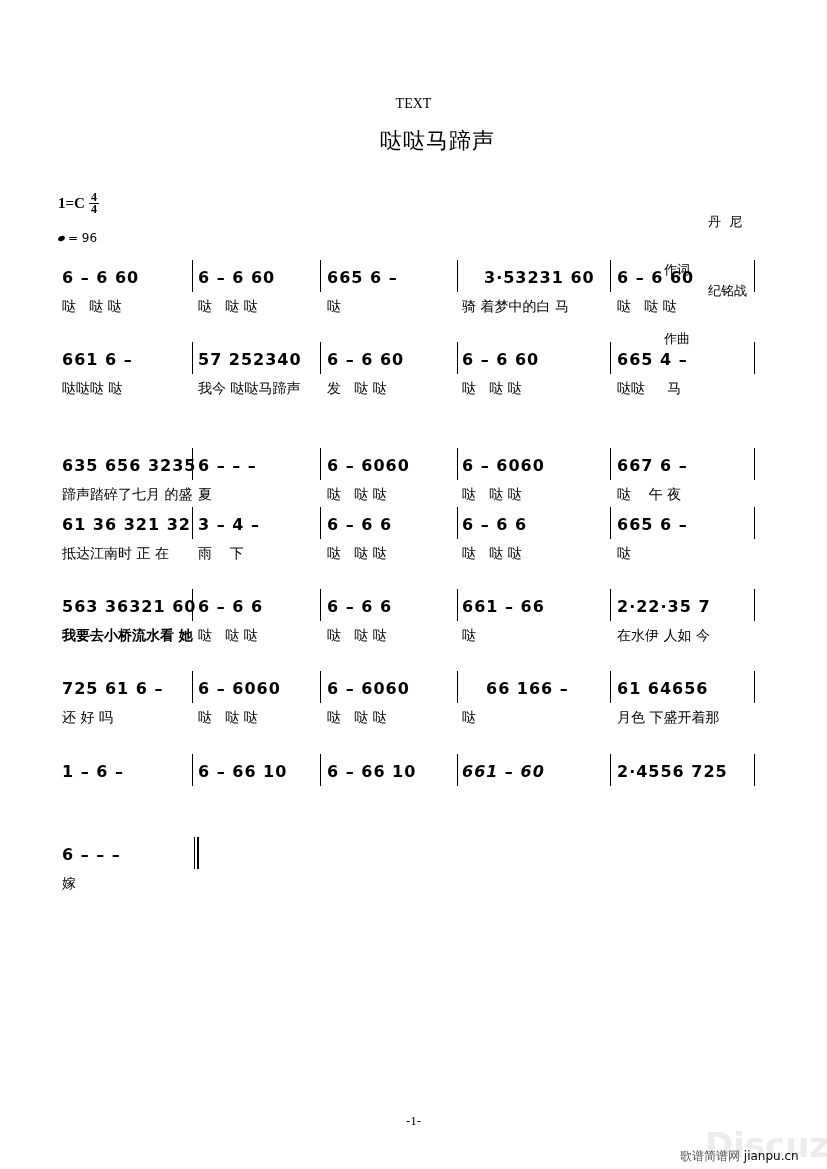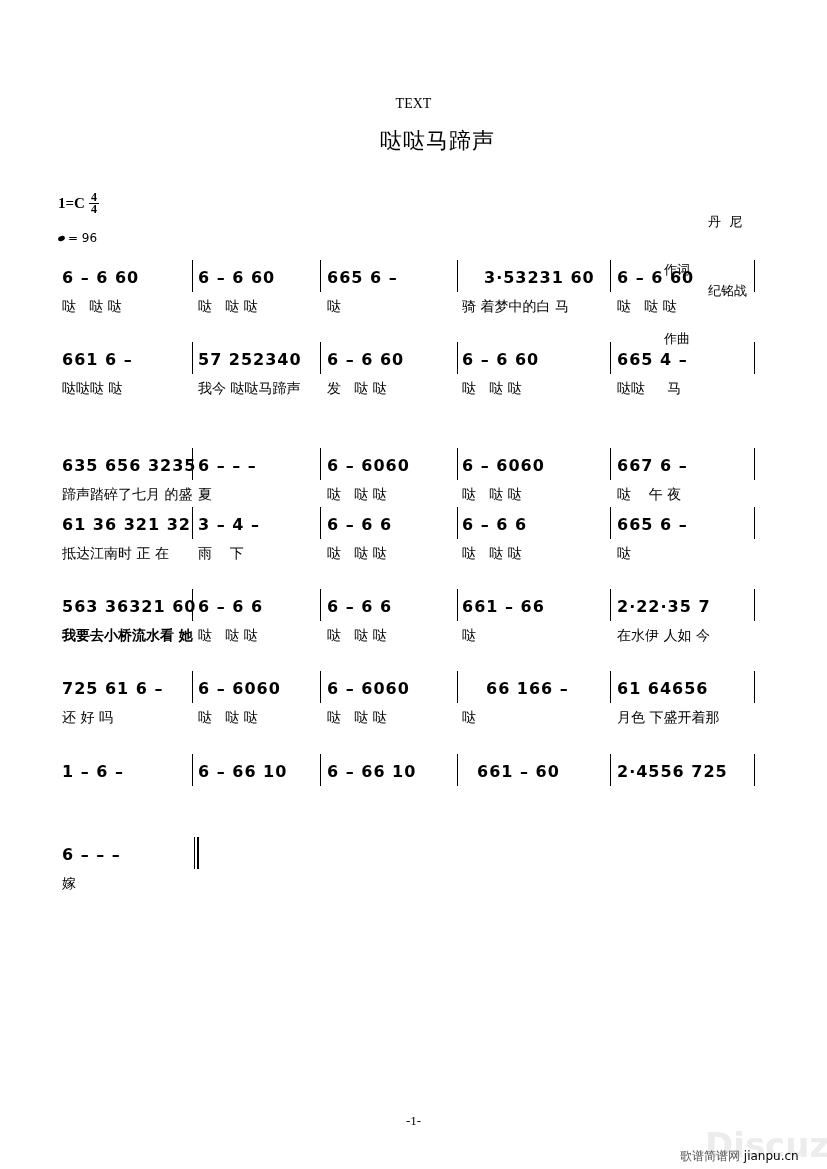--- a/index.html
+++ b/index.html
@@ -195,21 +195,21 @@
       </div>
     </div>
     <div class="system" style="top: 762px;">
       <div class="notes-line">
         <span class="measure" style="left: 0px; white-space: pre;">1 – 6 –</span>
         <span class="barline" style="left: 130px;"></span>
         <span class="measure" style="left: 136px; white-space: pre;">6 – 66 10</span>
         <span class="barline" style="left: 258px;"></span>
         <span class="measure" style="left: 265px; white-space: pre;">6 – 66 10</span>
         <span class="barline" style="left: 395px;"></span>
-        <span class="measure" style="left: 415px; white-space: pre;">661 – 60</span>
+        <span class="measure" style="left: 400px; white-space: pre; font-style: italic;">661 – 60</span>
         <span class="barline" style="left: 548px;"></span>
         <span class="measure" style="left: 555px; white-space: pre;">2·4556 725</span>
         <span class="barline" style="left: 692px;"></span>
       </div>
     </div>
     <div class="system" style="top: 845px;">
       <div class="notes-line">
         <span class="measure" style="left: 0px; white-space: pre;">6 – – –</span>
         <span class="final-bar" style="left: 132px;"></span>
       </div>

